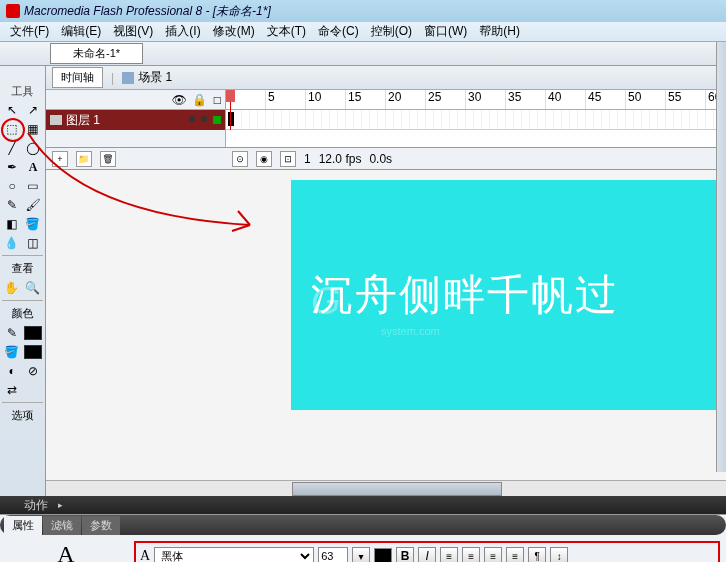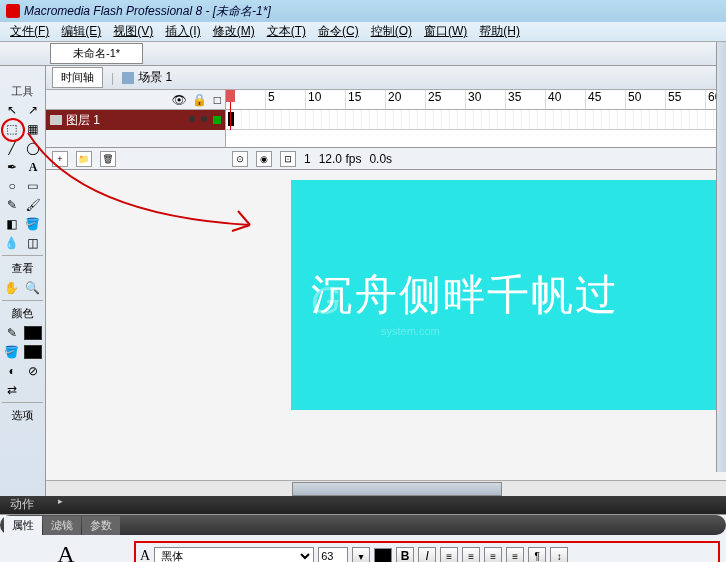--- a/index.html
+++ b/index.html
@@ -1,21 +1,21 @@
 <!DOCTYPE html>
 <html><head>
 <meta charset="utf-8">
 <style>
 * { margin: 0; padding: 0; box-sizing: border-box; font-family: "Microsoft YaHei", SimSun, Arial, sans-serif; font-size: 12px; }
 body { width: 726px; height: 562px; background: #fff; overflow: hidden; position: relative; }
 
 .titlebar { height: 22px; background: linear-gradient(#b8dcf0, #a8d0e8); display: flex; align-items: center; padding-left: 6px; color: #003; font-style: italic; }
 .titlebar .icon { width: 14px; height: 14px; background: #d00; border-radius: 2px; margin-right: 4px; }
 
-.menubar { height: 20px; background: linear-gradient(#e8f2fa, #d8e8f4); display: flex; align-items: center; padding-left: 4px; border-bottom: 1px solid #aaa; text-decoration: underline; }
+.menubar { height: 20px; background: linear-gradient(#e8f2fa, #d8e8f4); display: flex; align-items: center; padding-left: 4px; border-bottom: 1px solid #aaa; }
 .menubar span { padding: 2px 6px; cursor: default; }
 
 .toolstrip { height: 24px; background: linear-gradient(#f0f4f8, #dde5ec); border-bottom: 1px solid #999; display: flex; align-items: center; padding-left: 50px; }
 .doc-tab { background: #fff; border: 1px solid #888; padding: 2px 22px; font-size: 11px; }
 
 .main { display: flex; height: 430px; }
 .toolbox { width: 48px; background: linear-gradient(#e8eef4, #d8e2ec); border-right: 1px solid #999; padding: 2px; }
 .toolbox-title { font-size: 11px; text-align: center; padding: 2px; color: #333; margin-top: 14px; }
 .tool-grid { display: grid; grid-template-columns: 1fr 1fr; gap: 1px; }
 .tool { width: 20px; height: 18px; display: flex; align-items: center; justify-content: center; cursor: pointer; }
@@ -55,21 +55,21 @@
 .stage-text { font-size: 42px; color: #fff; font-weight: normal; letter-spacing: 2px; }
 .watermark { position: absolute; left: 20px; top: 100px; font-size: 38px; color: rgba(255,255,255,0.35); font-style: italic; }
 .watermark-sub { position: absolute; left: 90px; top: 145px; font-size: 11px; color: rgba(255,255,255,0.3); }
 
 .arrow-svg { position: absolute; left: 20px; top: 125px; z-index: 5; pointer-events: none; }
 
 .hscroll { height: 16px; background: #e8e8e8; border-top: 1px solid #aaa; display: flex; }
 .hscroll-track { flex: 1; position: relative; }
 .hscroll-thumb { position: absolute; left: 35%; width: 30%; height: 14px; background: linear-gradient(#d0d8e0, #b0bcc8); border: 1px solid #888; margin-top: 1px; }
 
-.actions-bar { height: 18px; background: linear-gradient(#3a3a3a, #222); color: #ccc; display: flex; align-items: flex-start; padding-left: 10px; font-size: 11px; }
+.actions-bar { height: 18px; background: linear-gradient(#3a3a3a, #222); color: #ccc; display: flex; align-items: center; padding-left: 24px; font-size: 11px; }
 .actions-bar::before { content: '▸'; position: absolute; left: 58px; font-size: 9px; }
 
 .props { height: 90px; background: #eef2f6; border-top: 1px solid #999; position: relative; }
 .prop-tabs { height: 20px; background: linear-gradient(#555, #333); display: flex; align-items: flex-end; padding-left: 4px; border-radius: 10px; }
 .prop-tab { background: #eef2f6; padding: 2px 8px; font-size: 11px; margin-right: 1px; }
 .prop-tab.inactive { background: #666; color: #ddd; }
 .prop-body { padding: 6px; display: flex; gap: 8px; height: 70px; position: relative; }
 .prop-col1 { width: 120px; display: flex; flex-direction: column; gap: 4px; align-items: center; }
 .big-A { font-size: 24px; font-family: serif; }
 .prop-rest { flex: 1; border: 2px solid #d00; padding: 4px; display: flex; flex-direction: column; gap: 4px; position: relative; }

